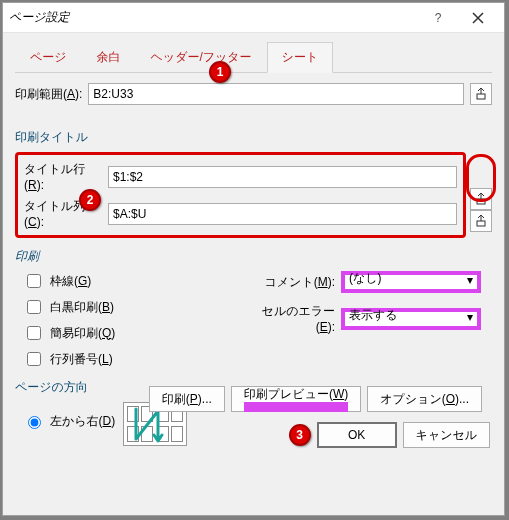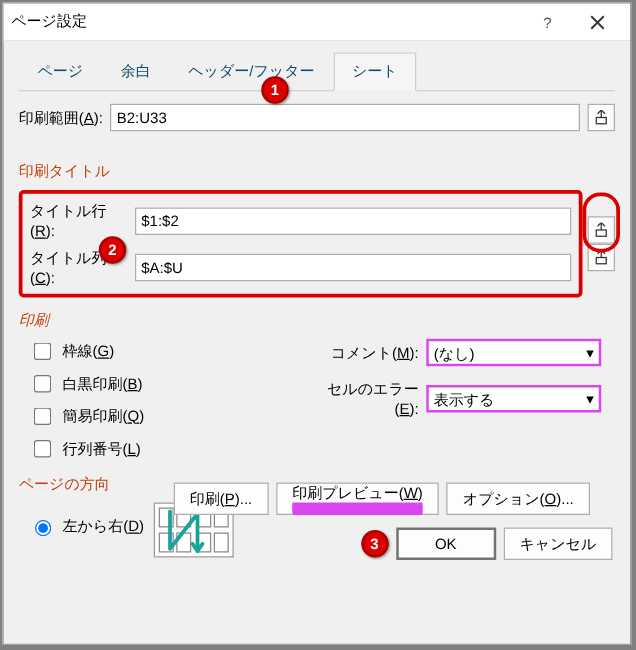--- a/index.html
+++ b/index.html
@@ -1,45 +1,45 @@
 <!DOCTYPE html>
 <html><head>
 <meta charset="utf-8">
 <style>
   * { box-sizing: border-box; font-family: "Yu Gothic UI", "Meiryo", sans-serif; font-size: 12px; }
   body { margin: 0; background: #808080; }
   .wrap { width: 509px; height: 520px; position: relative; background: #808080; padding: 2px; }
   .dialog { width: 503px; height: 514px; background: #f0f0f0; border: 1px solid #a0a0a0; position: relative; }
   .titlebar { height: 30px; background: #fff; display: flex; align-items: center; padding: 0 6px; border-bottom: 1px solid #e5e5e5; }
-  .titlebar .title { flex: 1; }
+  .titlebar .title { flex: 1; font-style: italic; }
   .titlebar .tbtn { width: 40px; height: 28px; display: flex; align-items: center; justify-content: center; color: #555; }
   .body { padding: 8px 12px 12px 12px; position: relative; }
   .tabs { display: flex; border-bottom: 1px solid #d0d0d0; margin-bottom: 10px; position: relative; }
-  .tab { padding: 6px 14px 6px 14px; border: 1px solid transparent; border-bottom: none; cursor: default; position: relative; top: 1px; color:#0c4a6e; }
+  .tab { padding: 6px 14px 6px 14px; border: 1px solid transparent; border-bottom: none; cursor: default; position: relative; top: 1px; color:#b91c1c; }
   .tab.active { background: #f5f5f5; border-color: #d0d0d0; border-bottom: 1px solid #f5f5f5; }
   .row { display: flex; align-items: center; margin-bottom: 24px; gap: 6px; }
   .lbl { display: inline-block; }
   .u { text-decoration: underline; }
   .inp { flex: 1; height: 22px; border: 1px solid #adadad; background: #fff; padding: 2px 4px; }
   .refbtn { width: 22px; height: 22px; border: 1px solid #adadad; background: #fdfdfd; display: flex; align-items: center; justify-content: center; }
-  .section-label { color: #c2410c; margin: 4px 0 6px 0; }
+  .section-label { color: #0c4a6e; margin: 4px 0 6px 0; }
   .redbox { border: 3px solid #d90000; border-radius: 4px; padding: 6px 6px; margin-left: 0; }
   .grid2 { display: flex; }
   .colL { width: 230px; }
   .colR { flex: 1; }
   .chk { display: flex; align-items: center; gap: 6px; margin-bottom: 6px; }
   .chk input { width: 14px; height: 14px; }
-  .sel { width: 140px; height: 22px; border: 2px solid #d946ef; background: #fff; padding: 2px 4px; display: flex; align-items: flex-start; justify-content: space-between; }
+  .sel { width: 140px; height: 22px; border: 4px solid #d946ef; background: #fff; padding: 2px 4px; display: flex; align-items: flex-end; justify-content: space-between; }
   .rowR { display: flex; align-items: center; margin-bottom: 10px; gap: 6px; }
   .rowR .lr { width: 90px; text-align: right; }
   .radio { display: flex; align-items: center; gap: 6px; margin-bottom: 6px; }
   .order-img { width: 64px; height: 44px; border: 1px solid #999; background: #fff; position: relative; margin-left: 8px; }
   .pgpair { display:flex; gap:2px; position:absolute; }
   .pg { width:12px; height:16px; border:1px solid #888; background:linear-gradient(#fff, #fff); }
-  .btnrow { position: absolute; right: 32px; bottom: 46px; display: flex; gap: 6px; }
+  .btnrow { position: absolute; right: 22px; bottom: 46px; display: flex; gap: 6px; }
   .btn { height: 26px; padding: 0 12px; border: 1px solid #adadad; background: #fdfdfd; display:flex; align-items:center; }
   .btn.ul span { border-bottom: 8px solid #d946ef; padding-bottom: 1px; }
   .okrow { position: absolute; right: 14px; bottom: 10px; display: flex; gap: 6px; align-items:center; }
   .btn.ok { border: 2px solid #737373; width: 80px; justify-content:center; }
   .callout { width: 22px; height: 22px; border-radius: 50%; background: #d00; color: #fff; display:flex; align-items:center; justify-content:center; font-weight:bold; border:2px solid #a00; box-shadow: 1px 1px 2px rgba(0,0,0,.4); position:absolute; z-index:50; }
   .red-oval { position:absolute; border:3px solid #d90000; border-radius:14px; width:30px; height:48px; z-index:40; }
   svg.ref-ic { width:12px; height:12px; }
 </style>
 </head>
 <body>
@@ -74,21 +74,21 @@
       <div class="refbtn">
         <svg class="ref-ic" viewBox="0 0 12 12">
               <rect x="2" y="6" width="8" height="5" fill="none" stroke="#333"></rect>
               <path d="M6 6 V1 M3 3 L6 0 L9 3" fill="none" stroke="#333"></path>
             </svg>
       </div>
     </div>
 
     <div class="section-label">印刷タイトル</div>
 
-    <div style="display:flex; align-items:center; gap:4px; position:relative;">
+    <div style="display:flex; align-items:flex-end; gap:4px; position:relative;">
       <div class="redbox" style="flex:1;">
         <div class="row" style="margin-bottom:6px;">
           <span class="lbl" style="width:78px;">
             <span>タイトル行(</span><span class="u">R</span><span>):</span>
           </span>
           <input class="inp" value="$1:$2" style="">
         </div>
         <div class="row" style="margin-bottom:0;">
           <span class="lbl" style="width:78px;">
             <span>タイトル列(</span><span class="u">C</span><span>):</span>

